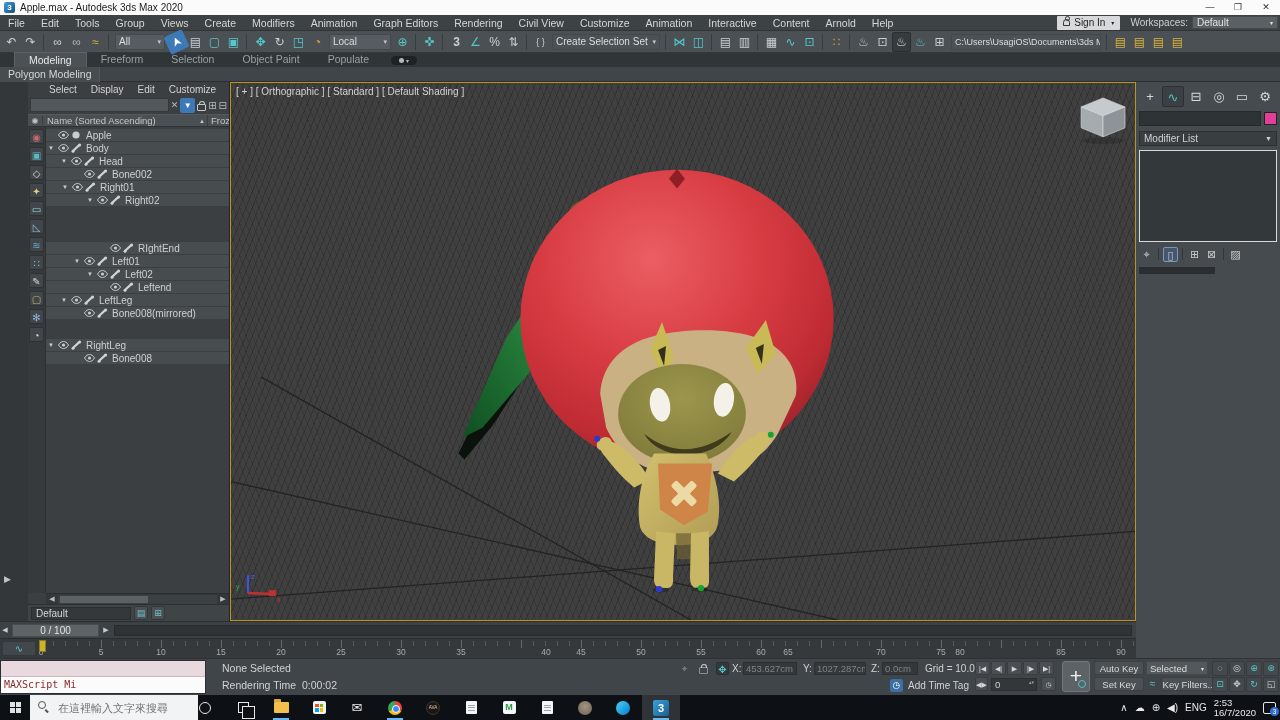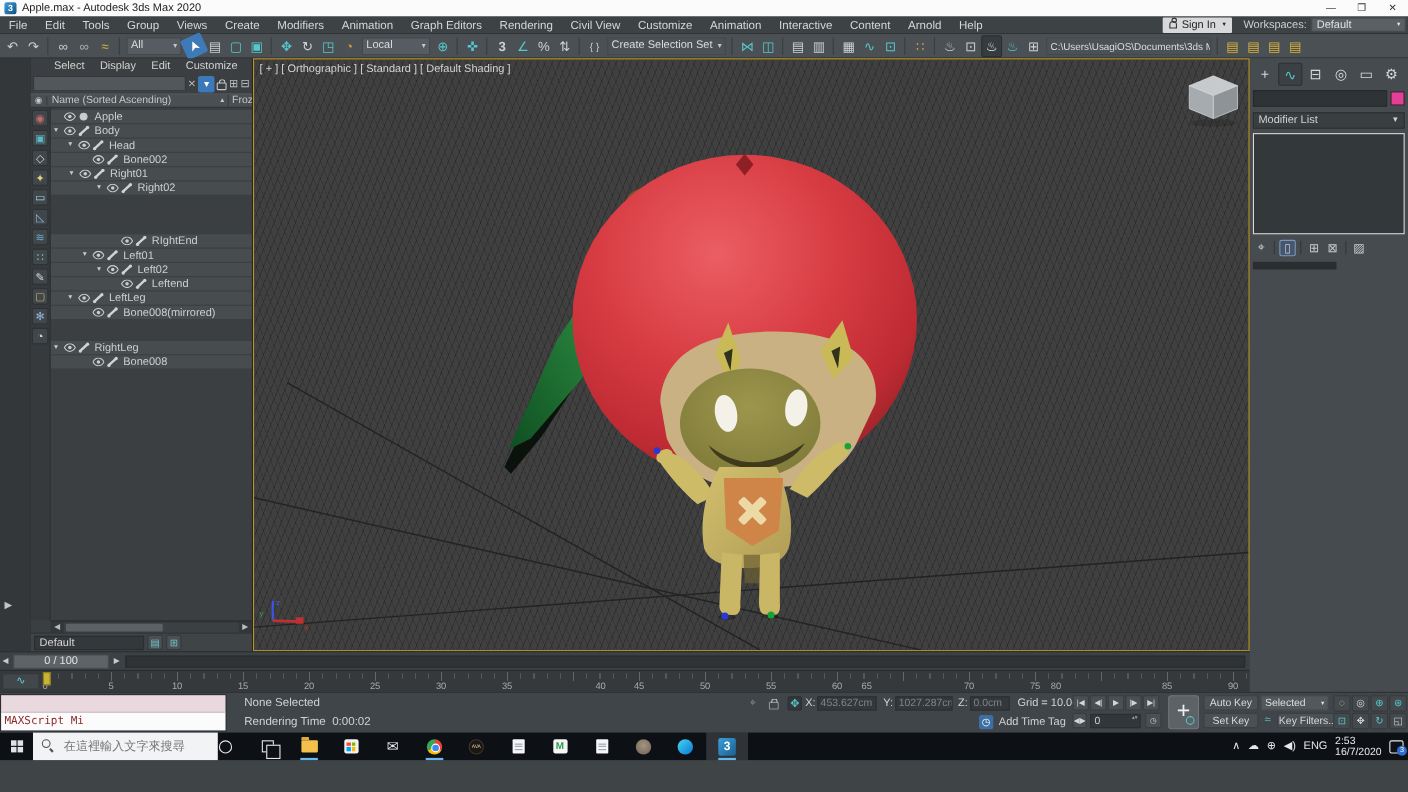--- a/index.html
+++ b/index.html
@@ -277,20 +277,36 @@
       <span class="tdd dark sm" style="width: 150px;">
         <span class="tddt">C:\Users\UsagiOS\Documents\3ds Max 2020</span>
       </span>
       <span class="tsep"></span>
       <span class="ticon " style="color: rgb(216, 178, 58);">▤</span>
       <span class="ticon " style="color: rgb(216, 178, 58);">▤</span>
       <span class="ticon " style="color: rgb(216, 178, 58);">▤</span>
       <span class="ticon " style="color: rgb(216, 178, 58);">▤</span>
     </div>
 
+  <div class="rtabs">
+    <span id="ribbon-tabs" style="display:flex">
+        <span class="rtab active">Modeling</span>
+        <span class="rtab">Freeform</span>
+        <span class="rtab">Selection</span>
+        <span class="rtab">Object Paint</span>
+        <span class="rtab">Populate</span>
+      </span>
+    <span class="rpill">
+        <i></i>
+        <s>▾</s>
+      </span>
+  </div>
+  <div class="rpanel">
+    <span>Polygon Modeling</span>
+  </div>
 
   <div class="main">
     <div class="leftcol">
       <div class="toprow">
         <div class="rail">
           <span class="railbtn">▶</span>
         </div>
 
         <div class="explorer">
           <div class="exmenus" id="explorer-menus">

